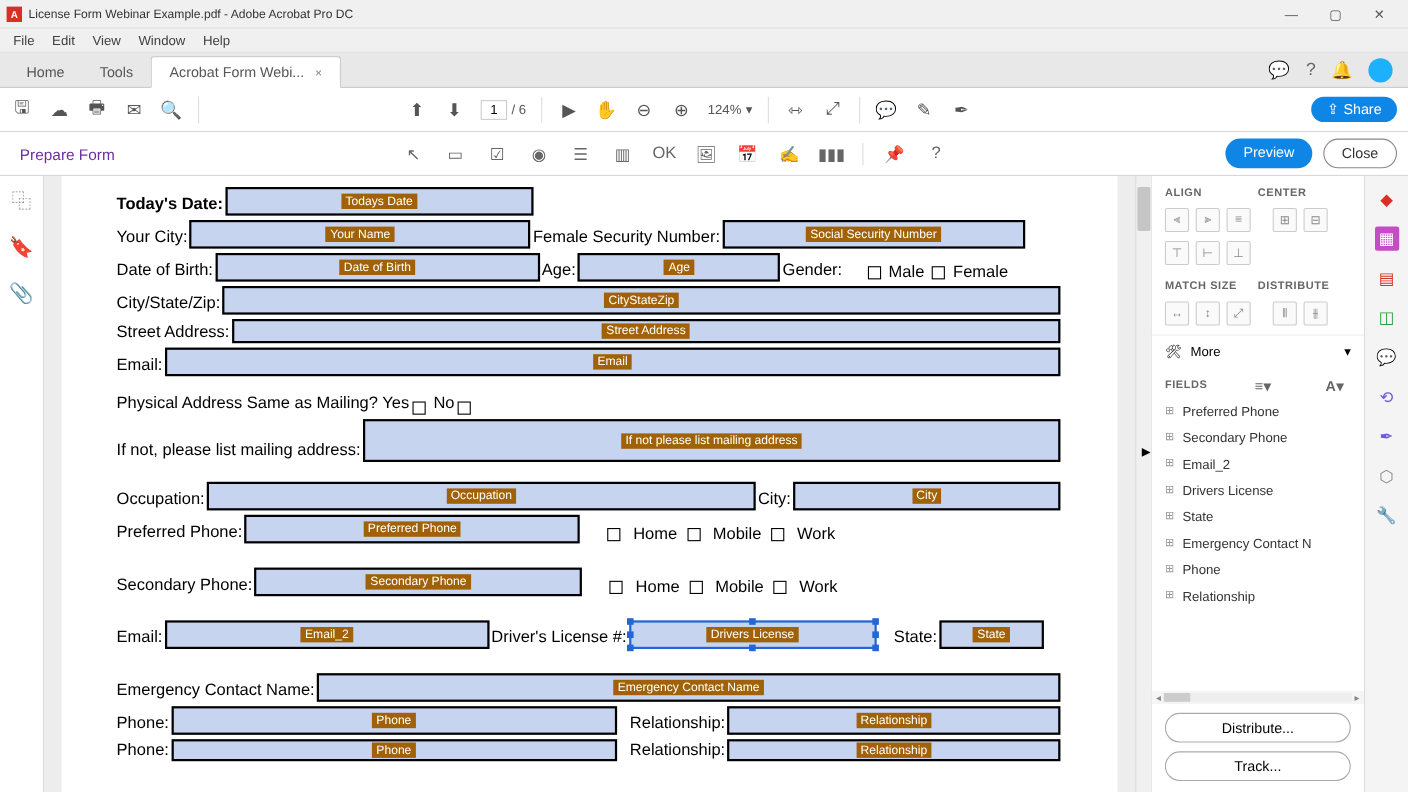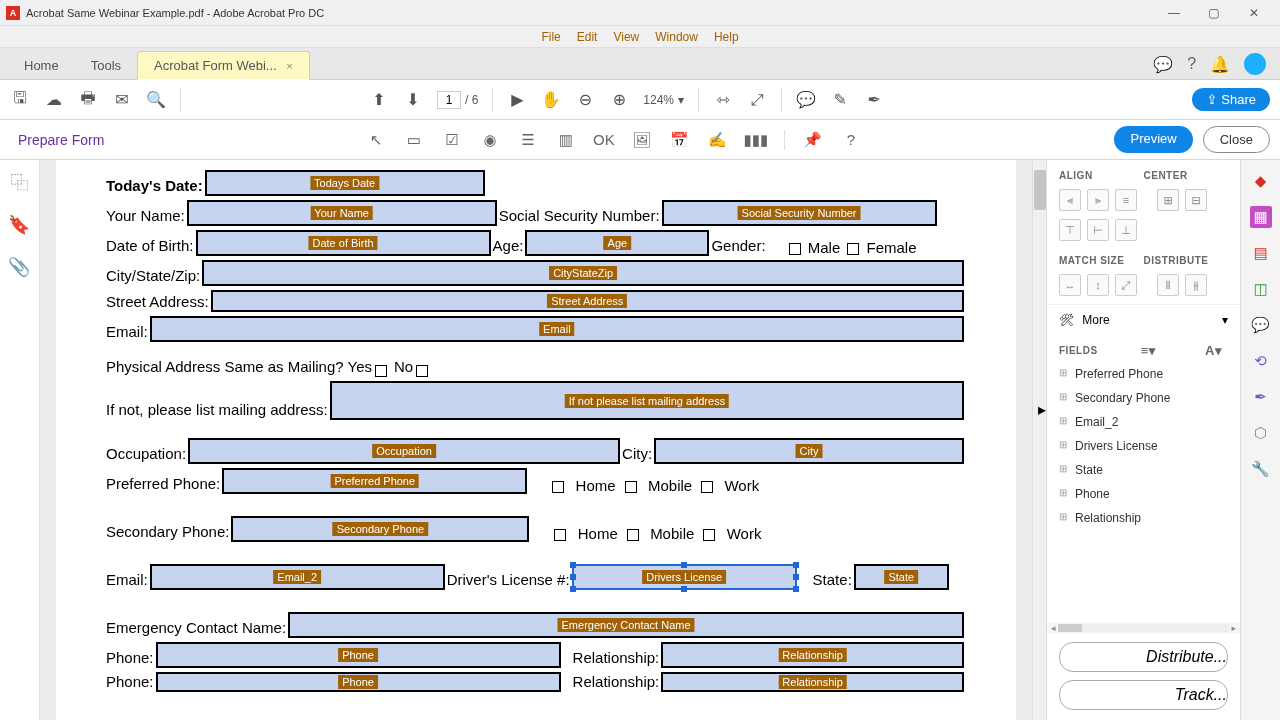--- a/index.html
+++ b/index.html
@@ -1,25 +1,25 @@
 <!DOCTYPE html>
 <html><head>
 <meta charset="utf-8">
 <style>
 * { box-sizing: border-box; margin: 0; padding: 0; font-family: "Segoe UI", Tahoma, sans-serif; }
 html, body { width: 1280px; height: 720px; overflow: hidden; background: #fff; }
 .titlebar { height: 26px; background: #f0f0f0; display: flex; align-items: center; padding: 0 6px; font-size: 11px; color: #333; border-bottom: 1px solid #ddd; }
 .titlebar .icon { width: 14px; height: 14px; background: #d93025; margin-right: 6px; display: flex; align-items: center; justify-content: center; color: #fff; font-size: 9px; font-weight: bold; }
 .titlebar .spacer { flex: 1; }
 .titlebar .winbtn { width: 40px; height: 24px; display: flex; align-items: center; justify-content: center; font-size: 12px; color: #555; cursor: pointer; }
-.menubar { height: 22px; background: #f0f0f0; display: flex; align-items: center; padding: 0 4px; font-size: 12px; color: #a16207; border-bottom: 1px solid #ddd; justify-content: center; }
+.menubar { height: 22px; background: #f0f0f0; display: flex; align-items: center; padding: 0 4px; font-size: 12px; color: #404040; border-bottom: 1px solid #ddd; }
 .menubar span { padding: 2px 8px; cursor: pointer; }
 .tabbar { height: 32px; background: #e8e8e8; display: flex; align-items: flex-end; padding: 0 8px; border-bottom: 1px solid #ccc; }
 .tabbar .tab { padding: 6px 16px; font-size: 13px; color: #555; cursor: pointer; }
-.tabbar .tab.active { background: #fef9c3; border: 1px solid #ccc; border-bottom: 1px solid #fff; border-radius: 3px 3px 0 0; position: relative; top: 1px; }
+.tabbar .tab.active { background: #ffffff; border: 1px solid #ccc; border-bottom: 1px solid #fff; border-radius: 3px 3px 0 0; position: relative; top: 1px; }
 .tabbar .tab.active .close { margin-left: 6px; color: #888; font-size: 11px; }
 .tabbar .right { margin-left: auto; display: flex; gap: 14px; align-items: center; padding-right: 6px; padding-bottom: 4px; }
 .tabbar .right span { font-size: 16px; color: #666; cursor: pointer; }
 .tabbar .avatar { width: 22px; height: 22px; background: #1db0ff; border-radius: 50%; }
 .toolbar { height: 40px; background: #fff; border-bottom: 1px solid #d8d8d8; display: flex; align-items: center; padding: 0 10px; gap: 14px; }
 .toolbar .grp { display: flex; gap: 14px; align-items: center; }
 .toolbar .ico { width: 20px; height: 20px; display: flex; align-items: center; justify-content: center; color: #555; font-size: 16px; cursor: pointer; }
 .toolbar .sep { width: 1px; height: 24px; background: #ddd; }
 .toolbar .pagenum { font-size: 12px; color: #555; display: flex; align-items: center; gap: 4px; }
 .toolbar .pagenum input { width: 24px; text-align: center; border: 1px solid #ccc; font-size: 12px; padding: 1px; }
@@ -64,31 +64,31 @@
 .rightpanel .more { padding: 8px 12px; display: flex; align-items: center; gap: 8px; cursor: pointer; border-top: 1px solid #eee; margin-top: 4px; }
 .rightpanel .fieldshdr { padding: 8px 12px 4px; font-size: 10px; font-weight: bold; color: #666; letter-spacing: 0.5px; display: flex; align-items: center; }
 .rightpanel .fieldshdr .ico { margin-left: auto; font-size: 13px; color: #666; cursor: pointer; margin-right: 6px;}
 .rightpanel .fieldlist { flex: 1; overflow: auto; }
 .rightpanel .fielditem { padding: 5px 12px 5px 28px; font-size: 12px; color: #333; cursor: pointer; white-space: nowrap; overflow: hidden; text-overflow: ellipsis; position: relative; }
 .rightpanel .fielditem::before { content: '⊞'; position: absolute; left: 12px; top: 5px; font-size: 10px; color: #999; }
 .rightpanel .fieldscroll { height: 12px; background: #f5f5f5; display: flex; align-items: center; padding: 0 2px; }
 .rightpanel .fieldscroll .track { flex: 1; height: 8px; background: #eee; position: relative; }
 .rightpanel .fieldscroll .thumb { position: absolute; left: 0; width: 24px; height: 8px; background: #ccc; }
 .rightpanel .fieldscroll .arr { font-size: 9px; color: #888; padding: 0 2px; cursor: pointer; }
-.rightpanel .bigbtn { margin: 8px 12px 0; border: 1px solid #aaa; border-radius: 14px; padding: 5px 0; text-align: right; font-size: 16px; cursor: pointer; font-style: italic; }
+.rightpanel .bigbtn { margin: 8px 12px 0; border: 1px solid #aaa; border-radius: 14px; padding: 5px 0; text-align: center; font-size: 13px; cursor: pointer; }
 .rightrail { width: 40px; background: #f4f4f4; border-left: 1px solid #ddd; display: flex; flex-direction: column; align-items: center; padding-top: 10px; gap: 14px; }
 .rightrail .ico { width: 22px; height: 22px; display: flex; align-items: center; justify-content: center; font-size: 15px; color: #b44; cursor: pointer; }
 .rightrail .ico.active { background: #c44cc4; color: #fff; border-radius: 2px; }
 </style>
 </head>
 <body>
 
 <div class="titlebar">
   <div class="icon">A</div>
-  <span>Acrobat Same Webinar Example.pdf - Adobe Acrobat Pro DC</span>
+  <span>License Form Webinar Example.pdf - Adobe Acrobat Pro DC</span>
   <div class="spacer"></div>
   <div class="winbtn">—</div>
   <div class="winbtn">▢</div>
   <div class="winbtn">✕</div>
 </div>
 
 <div class="menubar">
   <span>File</span>
   <span>Edit</span>
   <span>View</span>
@@ -193,25 +193,25 @@
     <div class="doc">
 
       <div class="row">
         <span class="lbl bold">Today's Date:</span>
         <div class="field" style="width:280px">
             <span class="tag">Todays Date</span>
           </div>
       </div>
 
       <div class="row">
-        <span class="lbl">Your Name:</span>
+        <span class="lbl">Your City:</span>
         <div class="field" style="width:310px">
             <span class="tag">Your Name</span>
           </div>
-        <span class="lbl">Social Security Number:</span>
+        <span class="lbl">Female Security Number:</span>
         <div class="field" style="width:275px">
             <span class="tag">Social Security Number</span>
           </div>
       </div>
 
       <div class="row">
         <span class="lbl">Date of Birth:</span>
         <div class="field" style="width:295px">
             <span class="tag">Date of Birth</span>
           </div>
@@ -253,21 +253,21 @@
       </div>
       <div class="row">
         <span class="lbl">If not, please list mailing address:</span>
         <div class="field" style="flex:1;height:39px">
             <span class="tag">If not please list mailing address</span>
           </div>
       </div>
 
       <div class="row" style="margin-top:18px">
         <span class="lbl">Occupation:</span>
-        <div class="field" style="width:432px">
+        <div class="field" style="width:499px">
             <span class="tag">Occupation</span>
           </div>
         <span class="lbl" style="">City:</span>
         <div class="field" style="flex:1">
             <span class="tag">City</span>
           </div>
       </div>
 
       <div class="row" style="">
         <span class="lbl">Preferred Phone:</span>
@@ -386,20 +386,21 @@
       <span>FIELDS</span>
       <span class="ico">≡▾</span>
       <span class="ico">A▾</span>
     </div>
     <div class="fieldlist">
       <div class="fielditem">Preferred Phone</div>
       <div class="fielditem">Secondary Phone</div>
       <div class="fielditem">Email_2</div>
       <div class="fielditem">Drivers License</div>
       <div class="fielditem">State</div>
+      <div class="fielditem">Emergency Contact N</div>
       <div class="fielditem">Phone</div>
       <div class="fielditem">Relationship</div>
     </div>
     <div class="fieldscroll">
       <span class="arr">◂</span>
       <div class="track">
           <div class="thumb"></div>
         </div>
       <span class="arr">▸</span>
     </div>

